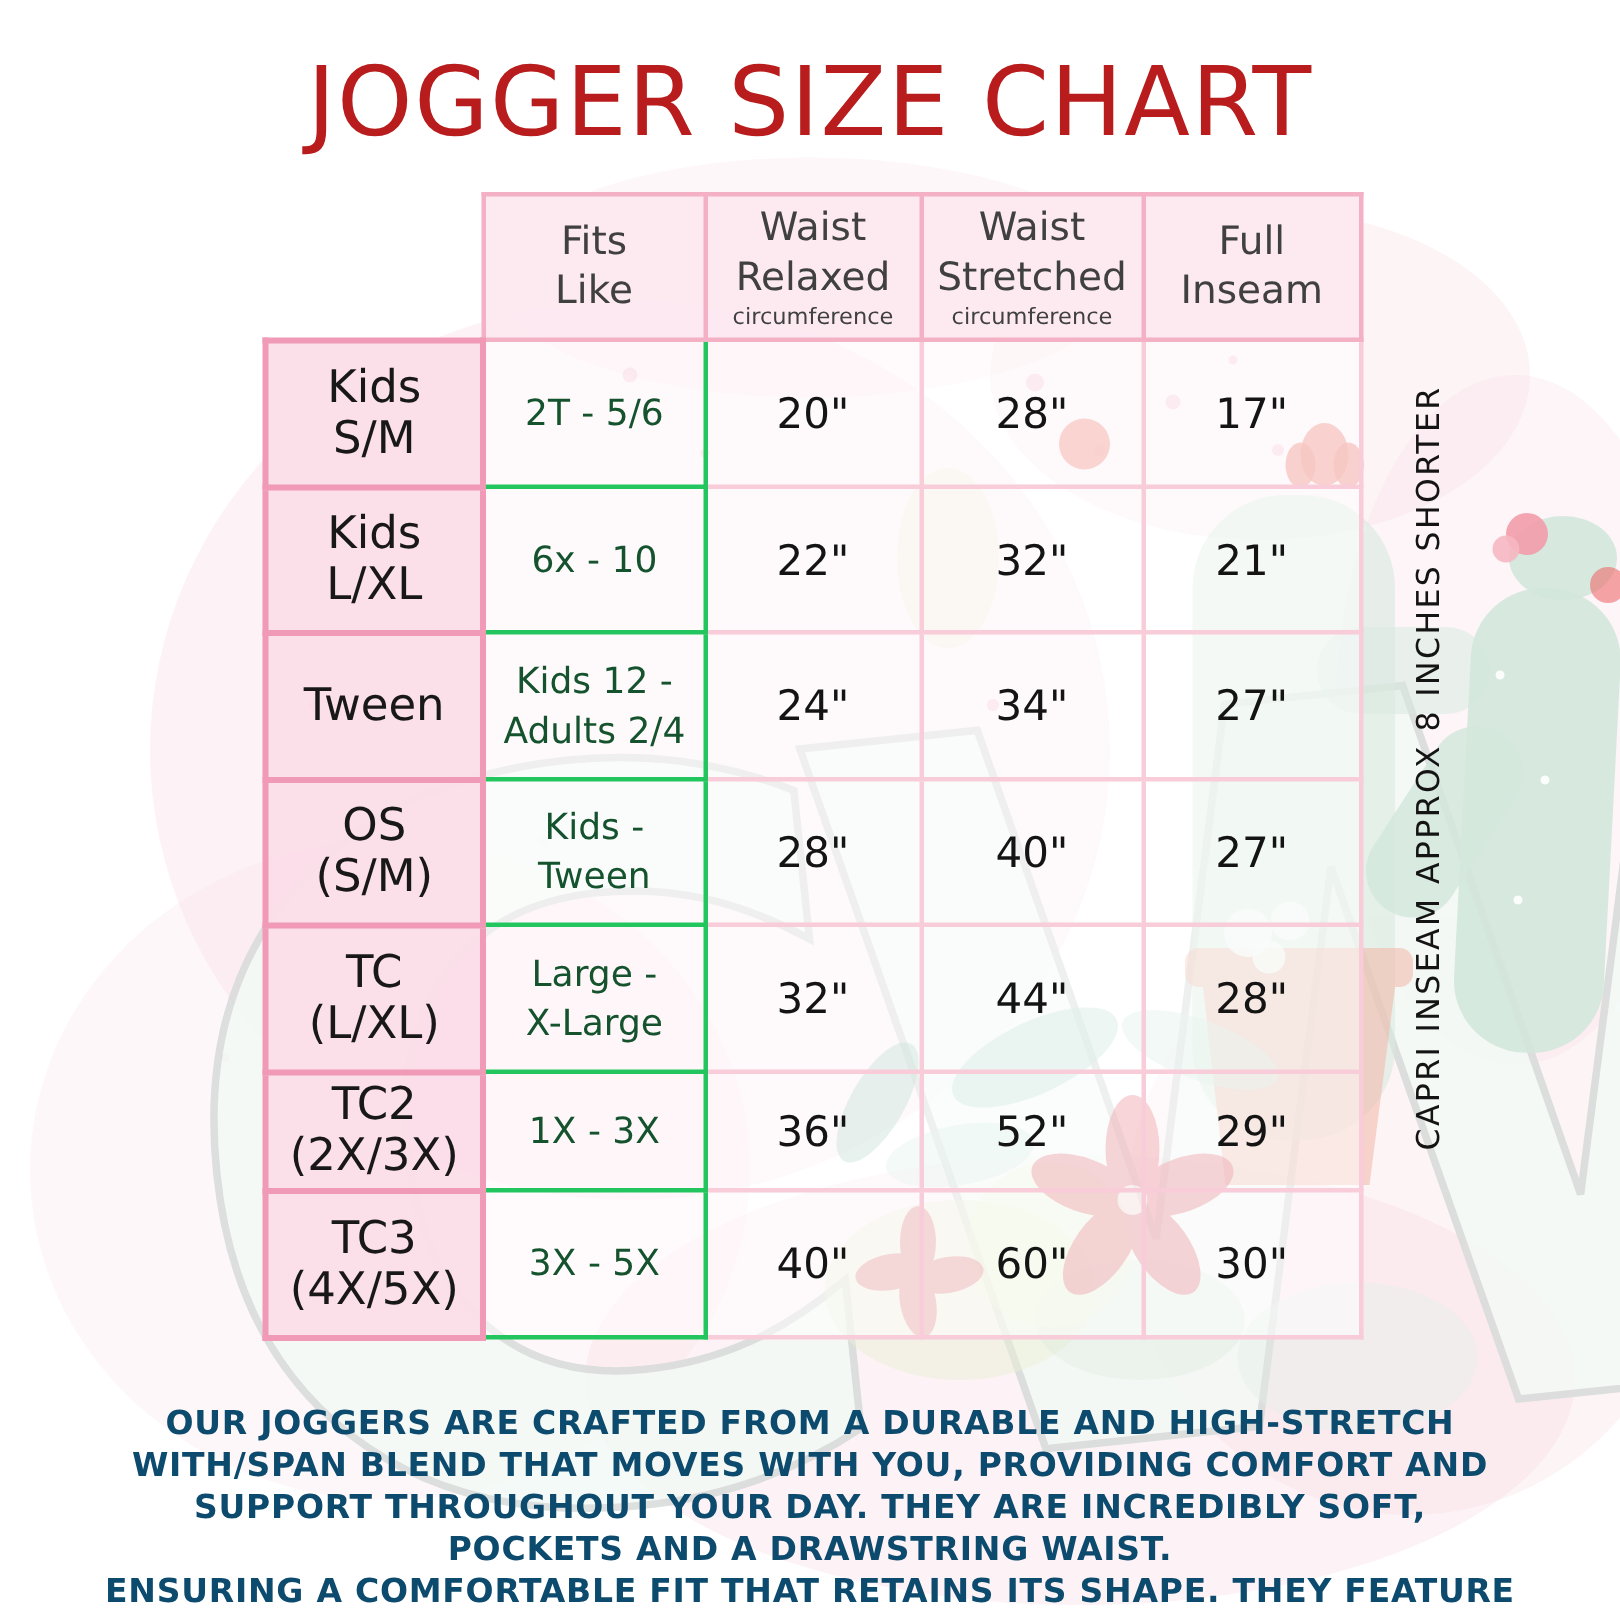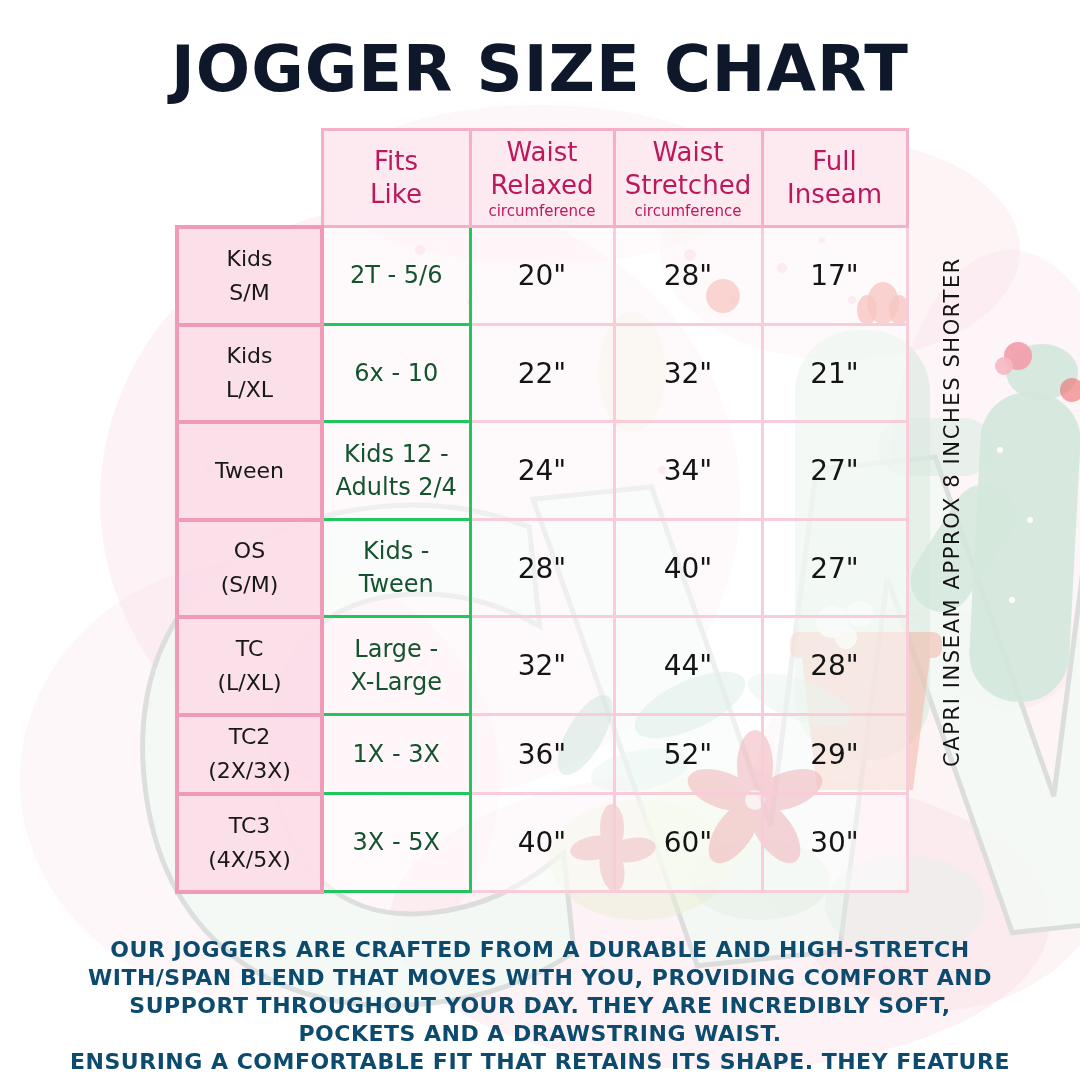--- a/index.html
+++ b/index.html
@@ -5,40 +5,40 @@
   html,body{margin:0;padding:0;background:#fff;}
   .canvas{
     position:relative;width:1080px;height:1080px;background:#ffffff;
     overflow:hidden;font-family:"DejaVu Sans",sans-serif;color:#161616;
   }
   
   .wm{position:absolute;inset:0;z-index:0;}
   
   .title{
     position:absolute;top:32px;left:0;right:0;z-index:2;text-align:center;
-    font-size:64px;font-weight:700;letter-spacing:1px;color:#0f172a;white-space:nowrap;
+    font-size:64px;font-weight:400;letter-spacing:1px;color:#b91c1c;white-space:nowrap;
   }
   
   table.size{
     position:absolute;left:175px;top:128px;z-index:1;
     border-collapse:collapse;table-layout:fixed;width:730px;
   }
   table.size td,table.size th{padding:0;text-align:center;vertical-align:middle;font-weight:400;}
   td.corner{border:none;background:transparent;}
   th.hd{
     background:rgba(253,233,240,0.95);
     border:3px solid #f4b0c5;
-    font-size:26px;line-height:33px;color:#be185d;
+    font-size:26px;line-height:33px;color:#404040;
   }
   th.hd .sub{font-size:15px;line-height:17px;letter-spacing:0;margin-top:1px;}
   th.hd .sub:empty{display:none;}
   td.lbl{
     background:rgba(251,221,232,0.95);
     border:4px solid #f09ab8;
-    font-size:22px;line-height:34px;color:#181818;
+    font-size:30px;line-height:34px;color:#181818;
   }
   td.fit{
     background:rgba(255,255,255,0.5);
     border:3px solid #22c55e;
     font-size:24px;line-height:33px;color:#14532d;
   }
   td.val{
     background:rgba(255,255,255,0.5);
     border:3px solid #f8ccd9;
     font-size:28px;color:#141414;

